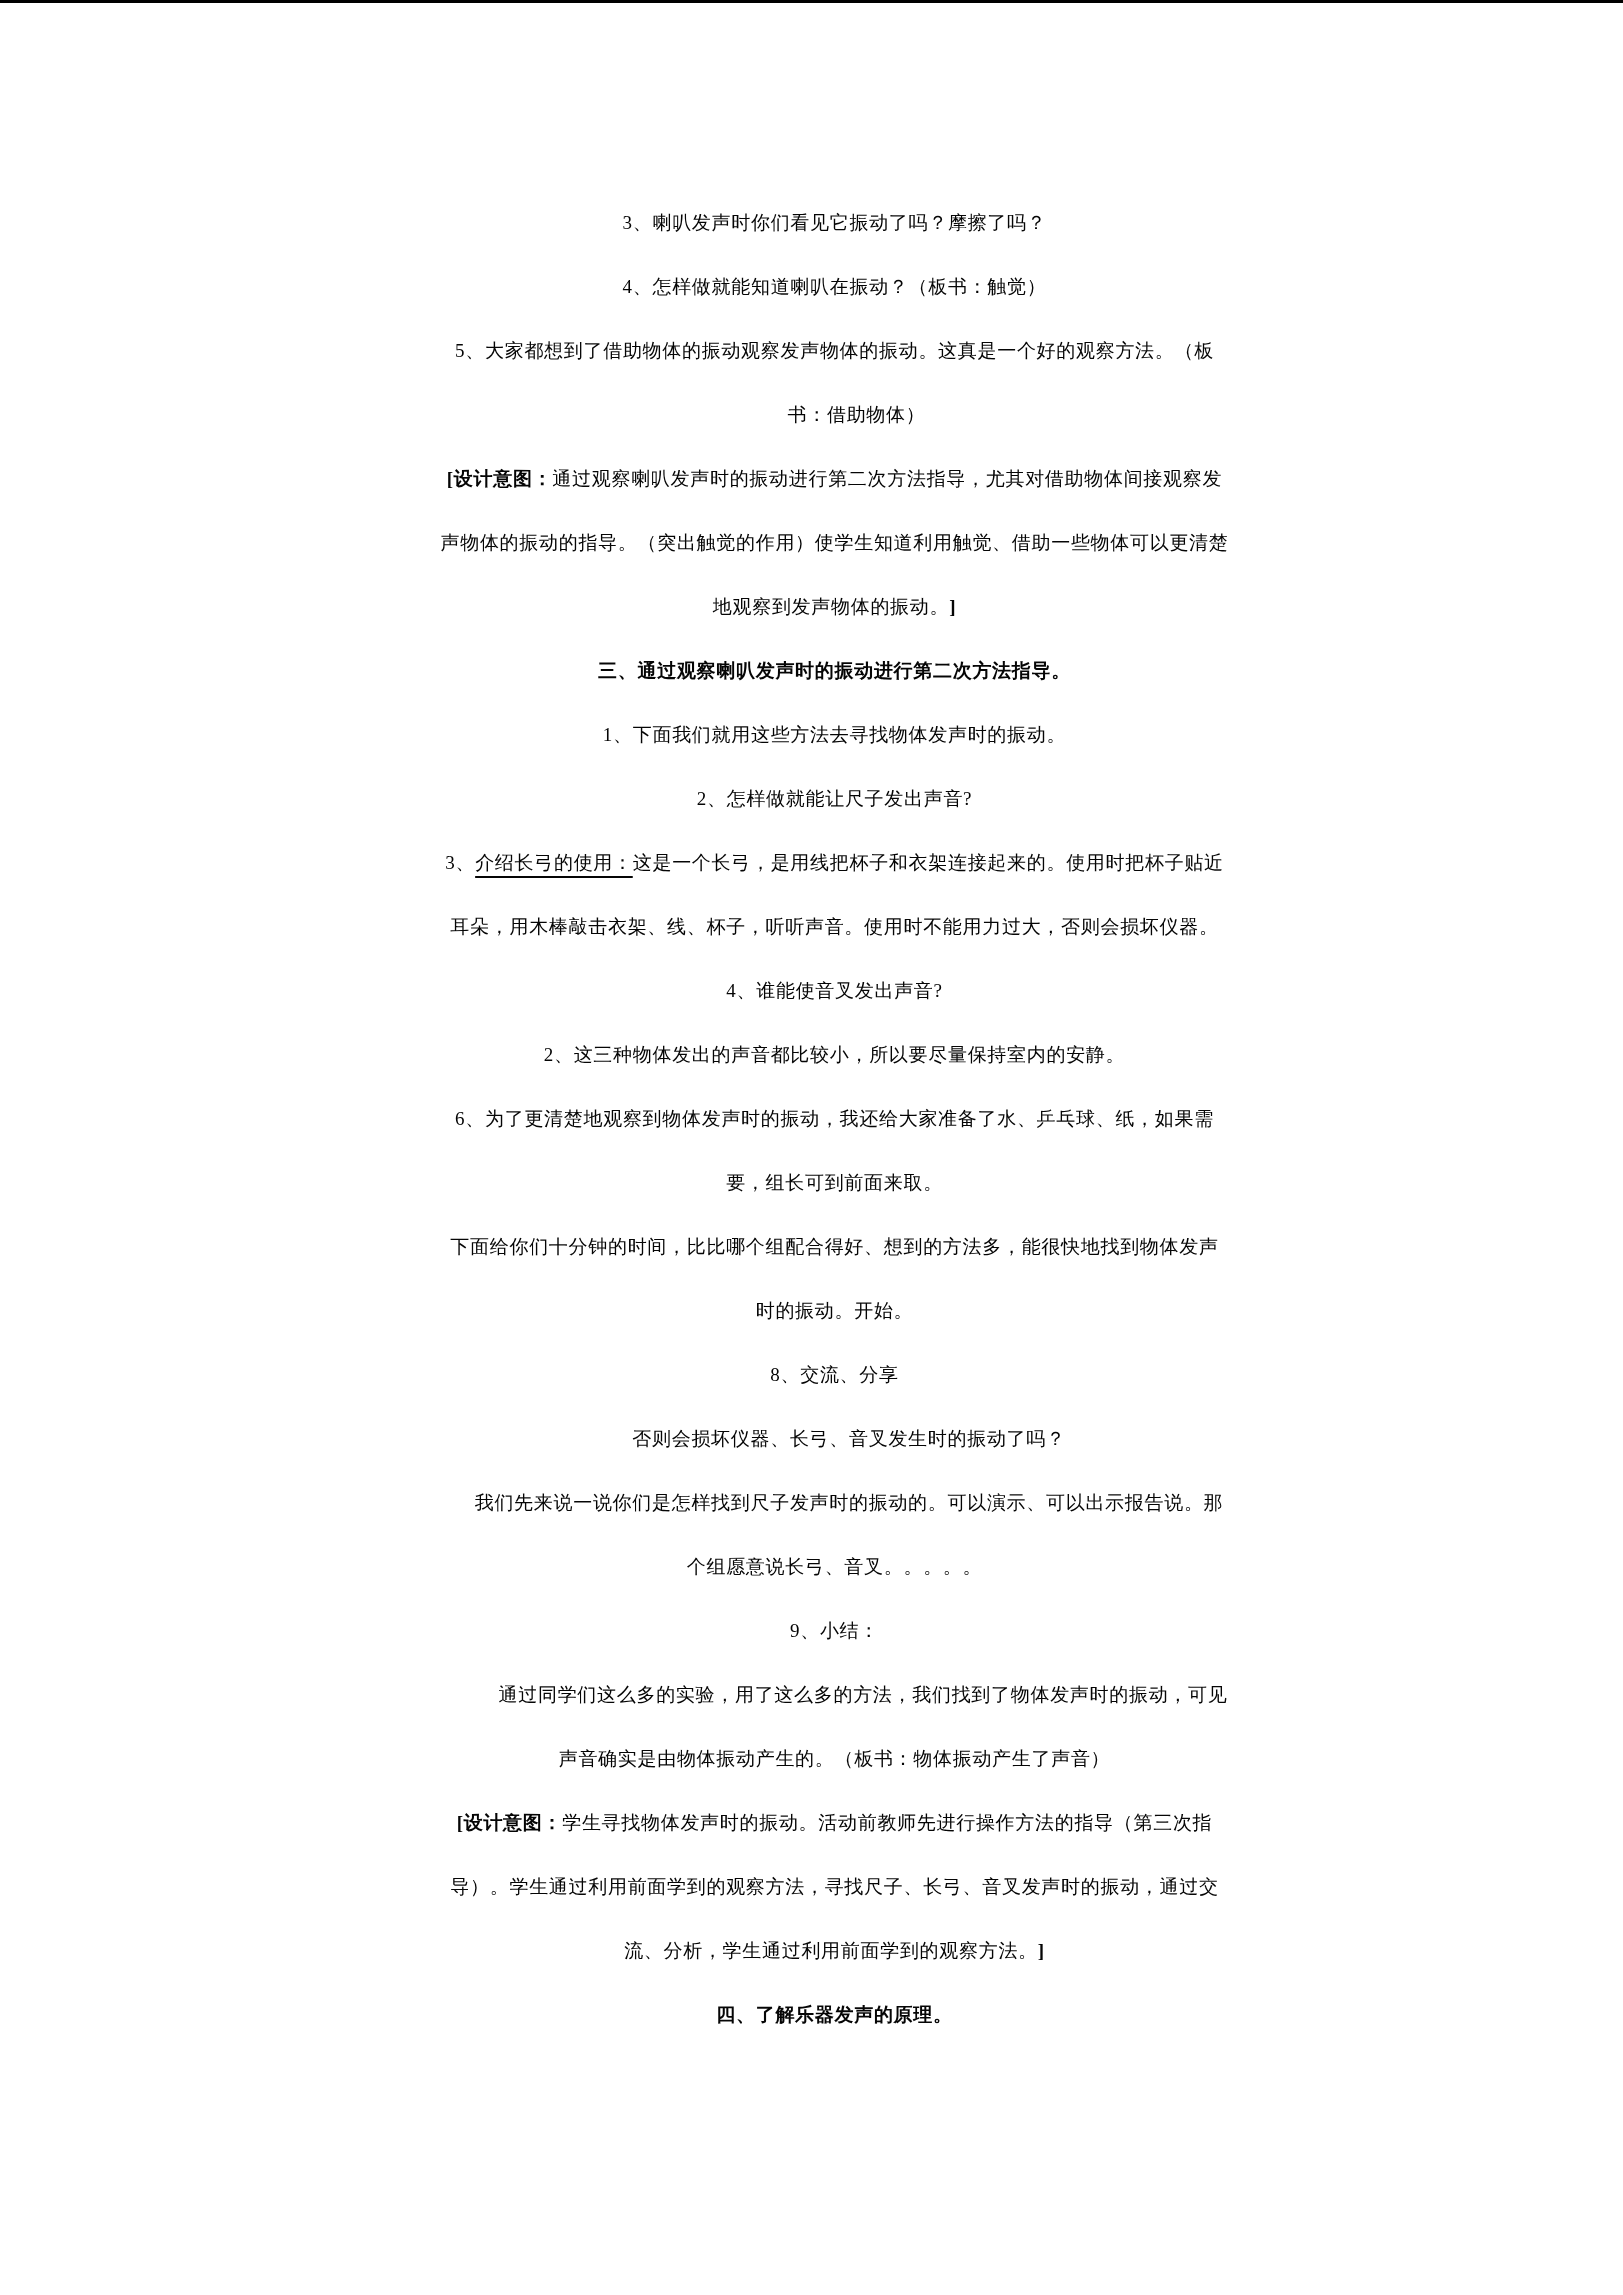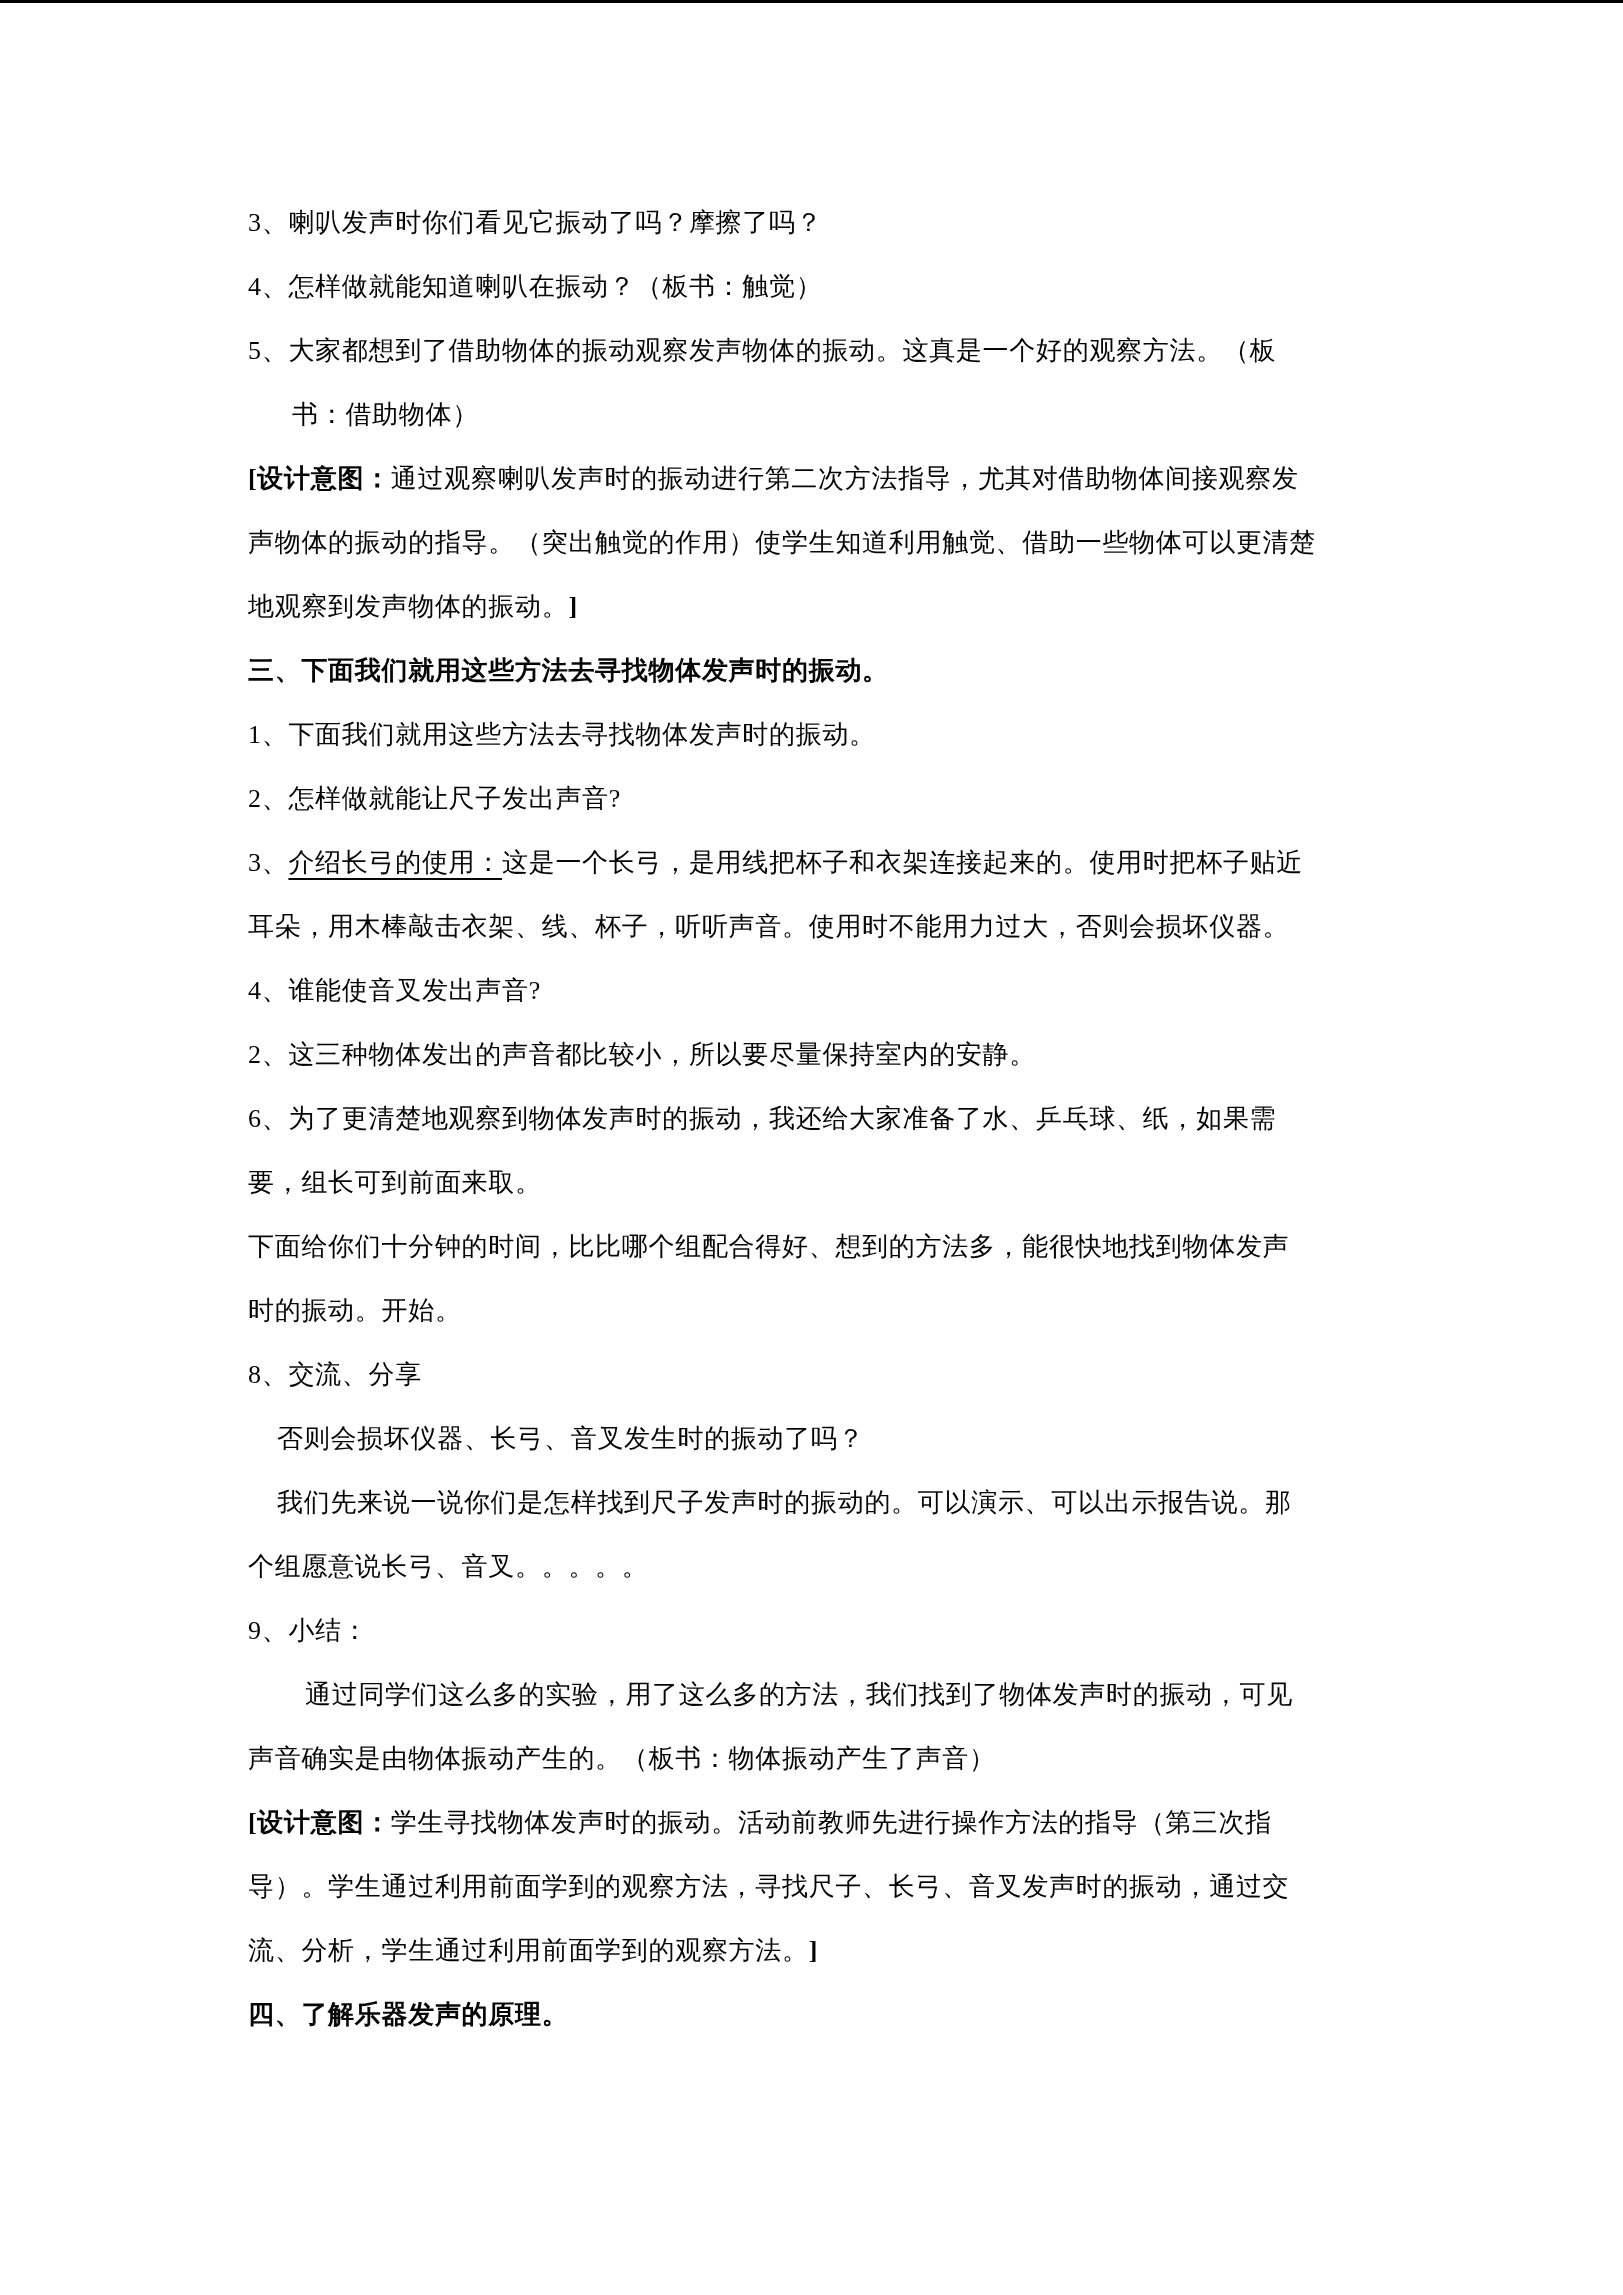--- a/index.html
+++ b/index.html
@@ -23,45 +23,46 @@
     background: #000000;
   }
   .doc-body {
     position: absolute;
     top: 205px;
     left: 248px;
     width: 1173px;
   }
   .line {
     height: 64px;
-    font-size: 26px;
+    font-size: 19px;
     line-height: 35px;
     white-space: nowrap;
     letter-spacing: 0.7px;
+    text-align: center;
   }
   .ind-c  { padding-left: 44px; }   
   .ind-1  { padding-left: 29px; }   
   .ind-2  { padding-left: 57px; }   
   .seg-b  { font-weight: bold; }
   .seg-u  { text-decoration: underline; text-decoration-thickness: 2px; text-underline-offset: 6.8px; }
 </style>
 </head>
 <body>
 
 <div class="scan-top-edge"></div>
 
 <div class="doc-body" id="doc-body">
     <div class="line"><span class="">3、喇叭发声时你们看见它振动了吗？摩擦了吗？</span></div>
     <div class="line"><span class="">4、怎样做就能知道喇叭在振动？（板书：触觉）</span></div>
     <div class="line"><span class="">5、大家都想到了借助物体的振动观察发声物体的振动。这真是一个好的观察方法。（板</span></div>
     <div class="line ind-c"><span class="">书：借助物体）</span></div>
     <div class="line"><span class="seg-b ">[设计意图：</span><span class="">通过观察喇叭发声时的振动进行第二次方法指导，尤其对借助物体间接观察发</span></div>
     <div class="line"><span class="">声物体的振动的指导。（突出触觉的作用）使学生知道利用触觉、借助一些物体可以更清楚</span></div>
     <div class="line"><span class="">地观察到发声物体的振动。</span><span class="seg-b ">]</span></div>
-    <div class="line"><span class="seg-b ">三、下面我们就用这些方法去寻找物体发声时的振动。</span></div>
+    <div class="line"><span class="seg-b ">三、通过观察喇叭发声时的振动进行第二次方法指导。</span></div>
     <div class="line"><span class="">1、下面我们就用这些方法去寻找物体发声时的振动。</span></div>
     <div class="line"><span class="">2、怎样做就能让尺子发出声音?</span></div>
     <div class="line"><span class="">3、</span><span class="seg-u">介绍长弓的使用：</span><span class="">这是一个长弓，是用线把杯子和衣架连接起来的。使用时把杯子贴近</span></div>
     <div class="line"><span class="">耳朵，用木棒敲击衣架、线、杯子，听听声音。使用时不能用力过大，否则会损坏仪器。</span></div>
     <div class="line"><span class="">4、谁能使音叉发出声音?</span></div>
     <div class="line"><span class="">2、这三种物体发出的声音都比较小，所以要尽量保持室内的安静。</span></div>
     <div class="line"><span class="">6、为了更清楚地观察到物体发声时的振动，我还给大家准备了水、乒乓球、纸，如果需</span></div>
     <div class="line"><span class="">要，组长可到前面来取。</span></div>
     <div class="line"><span class="">下面给你们十分钟的时间，比比哪个组配合得好、想到的方法多，能很快地找到物体发声</span></div>
     <div class="line"><span class="">时的振动。开始。</span></div>

